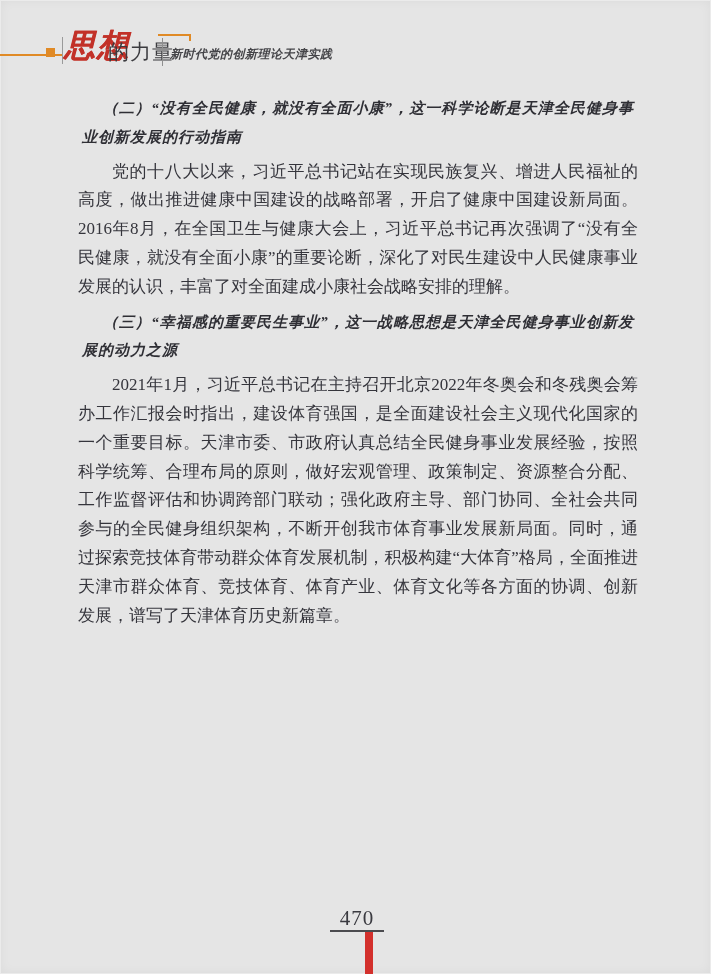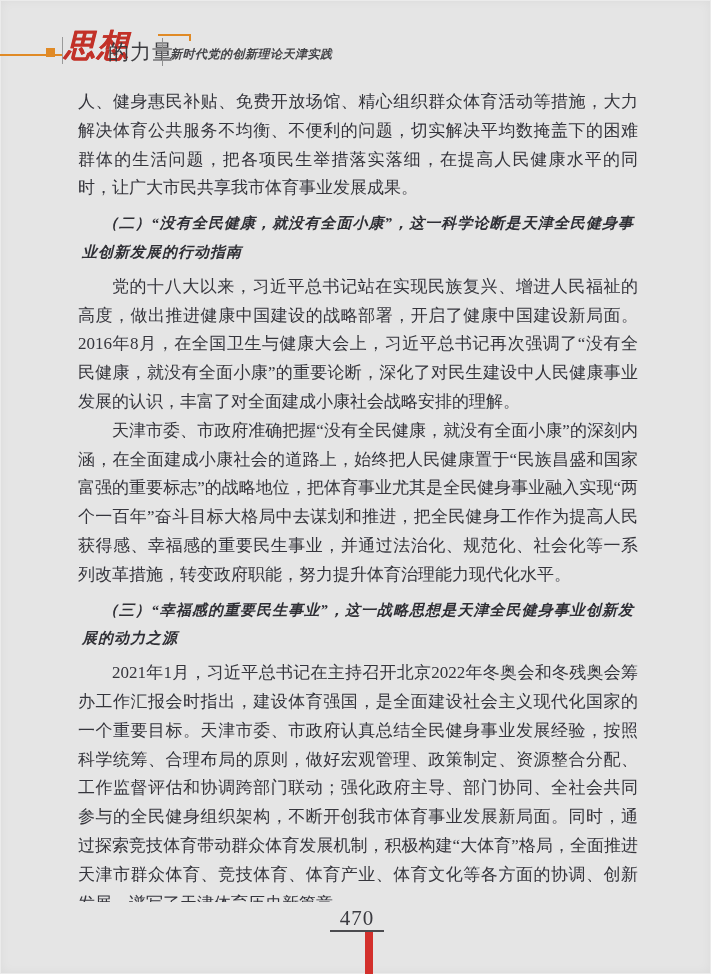--- a/index.html
+++ b/index.html
@@ -110,24 +110,22 @@
     <div class="tick-left"></div>
     <div class="logo-main">思想</div>
     <div class="logo-sub">的力量</div>
     <div class="corner-right"></div>
     <div class="corner-right-tick"></div>
     <div class="divider-v"></div>
     <div class="subtitle">新时代党的创新理论天津实践</div>
   </header>
 
   <main class="content">
-      <p class="para no-indent">人、健身惠民补贴、免费开放场馆、精心组织群众体育活动等措施，大力解决体育公共服务不均衡、不便利的问题，切实解决平均数掩盖下的困难群体的生活问题，把各项民生举措落实落细，在提高人民健康水平的同时，让广大市民共享我市体育事业发展成果。</p>
       <p class="heading">（二）“没有全民健康，就没有全面小康”，这一科学论断是天津全民健身事业创新发展的行动指南</p>
       <p class="para">党的十八大以来，习近平总书记站在实现民族复兴、增进人民福祉的高度，做出推进健康中国建设的战略部署，开启了健康中国建设新局面。2016年8月，在全国卫生与健康大会上，习近平总书记再次强调了“没有全民健康，就没有全面小康”的重要论断，深化了对民生建设中人民健康事业发展的认识，丰富了对全面建成小康社会战略安排的理解。</p>
-      <p class="para">天津市委、市政府准确把握“没有全民健康，就没有全面小康”的深刻内涵，在全面建成小康社会的道路上，始终把人民健康置于“民族昌盛和国家富强的重要标志”的战略地位，把体育事业尤其是全民健身事业融入实现“两个一百年”奋斗目标大格局中去谋划和推进，把全民健身工作作为提高人民获得感、幸福感的重要民生事业，并通过法治化、规范化、社会化等一系列改革措施，转变政府职能，努力提升体育治理能力现代化水平。</p>
       <p class="heading">（三）“幸福感的重要民生事业”，这一战略思想是天津全民健身事业创新发展的动力之源</p>
       <p class="para">2021年1月，习近平总书记在主持召开北京2022年冬奥会和冬残奥会筹办工作汇报会时指出，建设体育强国，是全面建设社会主义现代化国家的一个重要目标。天津市委、市政府认真总结全民健身事业发展经验，按照科学统筹、合理布局的原则，做好宏观管理、政策制定、资源整合分配、工作监督评估和协调跨部门联动；强化政府主导、部门协同、全社会共同参与的全民健身组织架构，不断开创我市体育事业发展新局面。同时，通过探索竞技体育带动群众体育发展机制，积极构建“大体育”格局，全面推进天津市群众体育、竞技体育、体育产业、体育文化等各方面的协调、创新发展，谱写了天津体育历史新篇章。</p>
     </main>
 
   <footer class="footer">
     <div class="page-num">470</div>
     <div class="footer-rule"></div>
     <div class="footer-bar"></div>
   </footer>
 

